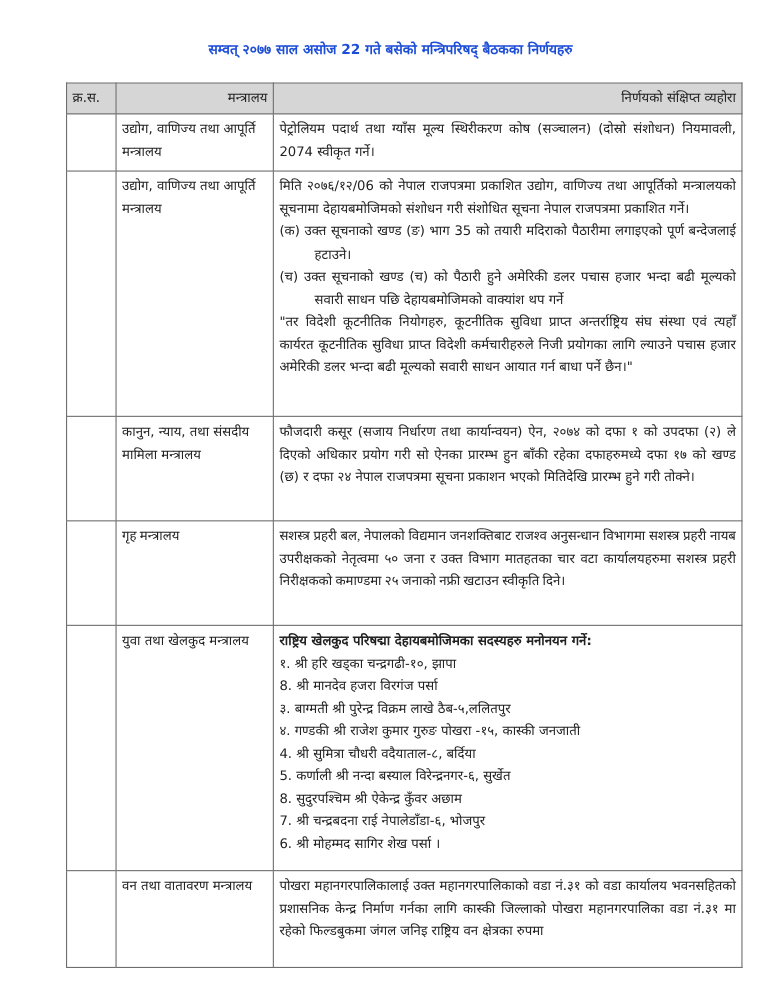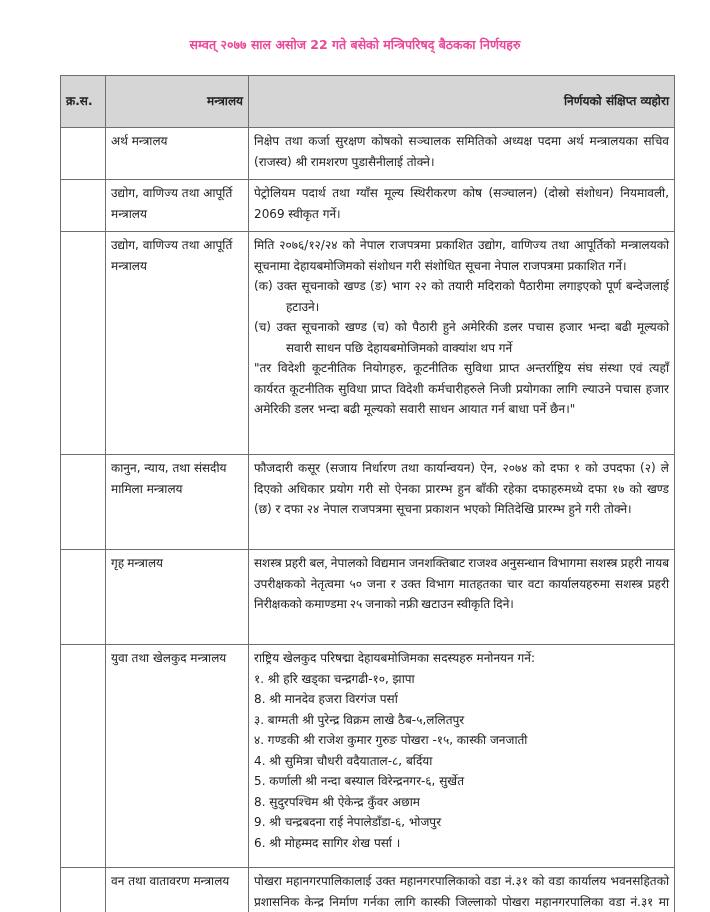--- a/index.html
+++ b/index.html
@@ -3,41 +3,41 @@
 <meta charset="utf-8">
 <style>
   html, body { margin: 0; padding: 0; background: #ffffff; }
   body {
     width: 710px; height: 912px; overflow: hidden; position: relative;
     font-family: "DejaVu Sans", "Liberation Sans", sans-serif;
     color: #222;
   }
   .title {
     position: absolute; top: 36px; left: 0; width: 710px;
-    text-align: center; font-weight: bold; font-size: 12.5px; color: #ec4899;
+    text-align: center; font-weight: bold; font-size: 12.5px; color: #1d4ed8;
   }
   table.decisions {
     position: absolute; top: 75px; left: 60px;
     width: 614px; border-collapse: collapse; table-layout: fixed;
     font-size: 12px; line-height: 20.5px;
   }
   table.decisions td, table.decisions th {
     border: 1px solid #6e6e6e; vertical-align: top; padding: 3px 5px 4px 5px;
   }
   table.decisions th {
-    background: #d6d6d6; font-weight: bold; font-size: 12px;
-    padding: 15px 5px; height: 21px; vertical-align: middle; margin-top: 32px;
+    background: #d6d6d6; font-weight: normal; font-size: 12px;
+    padding: 3px 5px; height: 21px; vertical-align: middle; margin-top: 32px;
   }
   th.c-sn { text-align: left; }
   th.c-min, th.c-dec { text-align: right; }
   col.c1 { width: 45px; } col.c2 { width: 143px; } col.c3 { width: 426px; }
   .just { text-align: justify; }
   .sub { padding-left: 32px; text-indent: -32px; text-align: justify; }
   .quote { text-align: justify; }
-  .bold { font-weight: normal; }
+  .bold { font-weight: bold; }
   .list-item { }
   tr.r1 td { height: 44px; } tr.r2 td { height: 44px; } tr.r3 td { height: 215px; }
   tr.r4 td { height: 87px; } tr.r5 td { height: 87px; font-family: Liberation Serif, serif; } tr.r6 td { height: 215px; margin-top: 16px; }
   tr.r7 td { height: 80px; }
 </style>
 </head>
 <body>
 
 <div class="title">सम्वत् २०७७ साल असोज 22 गते बसेको मन्त्रिपरिषद् बैठकका निर्णयहरु</div>
 
@@ -48,36 +48,31 @@
       <col class="c3">
     </colgroup>
   <thead>
     <tr>
       <th class="c-sn">क्र.स.</th>
       <th class="c-min">मन्त्रालय</th>
       <th class="c-dec">निर्णयको संक्षिप्त व्यहोरा</th>
     </tr>
   </thead>
   <tbody>
-    <tr class="r1">
-      <td></td>
-      <td>अर्थ मन्त्रालय</td>
-      <td class="just">निक्षेप तथा कर्जा सुरक्षण कोषको सञ्चालक समितिको अध्यक्ष पदमा अर्थ मन्त्रालयका सचिव (राजस्व) श्री रामशरण पुडासैनीलाई तोक्ने।</td>
-    </tr>
     <tr class="r2">
       <td></td>
       <td>उद्योग, वाणिज्य तथा आपूर्ति मन्त्रालय</td>
-      <td class="just">पेट्रोलियम पदार्थ तथा ग्याँस मूल्य स्थिरीकरण कोष (सञ्चालन) (दोस्रो संशोधन) नियमावली, 2069 स्वीकृत गर्ने।</td>
+      <td class="just">पेट्रोलियम पदार्थ तथा ग्याँस मूल्य स्थिरीकरण कोष (सञ्चालन) (दोस्रो संशोधन) नियमावली, 2074 स्वीकृत गर्ने।</td>
     </tr>
     <tr class="r3">
       <td></td>
       <td>उद्योग, वाणिज्य तथा आपूर्ति मन्त्रालय</td>
       <td>
-        <div class="just">मिति २०७६/१२/२४ को नेपाल राजपत्रमा प्रकाशित उद्योग, वाणिज्य तथा आपूर्तिको मन्त्रालयको सूचनामा देहायबमोजिमको संशोधन गरी संशोधित सूचना नेपाल राजपत्रमा प्रकाशित गर्ने।</div>
-        <div class="sub">(क) उक्त सूचनाको खण्ड (ङ) भाग २२ को तयारी मदिराको पैठारीमा लगाइएको पूर्ण बन्देजलाई हटाउने।</div>
+        <div class="just">मिति २०७६/१२/06 को नेपाल राजपत्रमा प्रकाशित उद्योग, वाणिज्य तथा आपूर्तिको मन्त्रालयको सूचनामा देहायबमोजिमको संशोधन गरी संशोधित सूचना नेपाल राजपत्रमा प्रकाशित गर्ने।</div>
+        <div class="sub">(क) उक्त सूचनाको खण्ड (ङ) भाग 35 को तयारी मदिराको पैठारीमा लगाइएको पूर्ण बन्देजलाई हटाउने।</div>
         <div class="sub">(च) उक्त सूचनाको खण्ड (च) को पैठारी हुने अमेरिकी डलर पचास हजार भन्दा बढी मूल्यको सवारी साधन पछि देहायबमोजिमको वाक्यांश थप गर्ने</div>
         <div class="quote">"तर विदेशी कूटनीतिक नियोगहरु, कूटनीतिक सुविधा प्राप्त अन्तर्राष्ट्रिय संघ संस्था एवं त्यहाँ कार्यरत कूटनीतिक सुविधा प्राप्त विदेशी कर्मचारीहरुले निजी प्रयोगका लागि ल्याउने पचास हजार अमेरिकी डलर भन्दा बढी मूल्यको सवारी साधन आयात गर्न बाधा पर्ने छैन।"</div>
       </td>
     </tr>
     <tr class="r4">
       <td></td>
       <td>कानुन, न्याय, तथा संसदीय मामिला मन्त्रालय</td>
       <td class="just">फौजदारी कसूर (सजाय निर्धारण तथा कार्यान्वयन) ऐन, २०७४ को दफा १ को उपदफा (२) ले दिएको अधिकार प्रयोग गरी सो ऐनका प्रारम्भ हुन बाँकी रहेका दफाहरुमध्ये दफा १७ को खण्ड (छ) र दफा २४ नेपाल राजपत्रमा सूचना प्रकाशन भएको मितिदेखि प्रारम्भ हुने गरी तोक्ने।</td>
     </tr>
     <tr class="r5">
@@ -90,21 +85,21 @@
       <td>युवा तथा खेलकुद मन्त्रालय</td>
       <td>
         <div class="bold">राष्ट्रिय खेलकुद परिषद्मा देहायबमोजिमका सदस्यहरु मनोनयन गर्ने:</div>
         <div class="list-item">१. श्री हरि खड्का चन्द्रगढी-१०, झापा</div>
         <div class="list-item">8. श्री मानदेव हजरा विरगंज पर्सा</div>
         <div class="list-item">३. बाग्मती श्री पुरेन्द्र विक्रम लाखे ठैब-५,ललितपुर</div>
         <div class="list-item">४. गण्डकी श्री राजेश कुमार गुरुङ पोखरा -१५, कास्की जनजाती</div>
         <div class="list-item">4. श्री सुमित्रा चौधरी वदैयाताल-८, बर्दिया</div>
         <div class="list-item">5. कर्णाली श्री नन्दा बस्याल विरेन्द्रनगर-६, सुर्खेत</div>
         <div class="list-item">8. सुदुरपश्चिम श्री ऐकेन्द्र कुँवर अछाम</div>
-        <div class="list-item">9. श्री चन्द्रबदना राई नेपालेडाँडा-६, भोजपुर</div>
+        <div class="list-item">7. श्री चन्द्रबदना राई नेपालेडाँडा-६, भोजपुर</div>
         <div class="list-item">6. श्री मोहम्मद सागिर शेख पर्सा ।</div>
       </td>
     </tr>
     <tr class="r7">
       <td></td>
       <td>वन तथा वातावरण मन्त्रालय</td>
       <td class="just">पोखरा महानगरपालिकालाई उक्त महानगरपालिकाको वडा नं.३१ को वडा कार्यालय भवनसहितको प्रशासनिक केन्द्र निर्माण गर्नका लागि कास्की जिल्लाको पोखरा महानगरपालिका वडा नं.३१ मा रहेको फिल्डबुकमा जंगल जनिइ राष्ट्रिय वन क्षेत्रका रुपमा</td>
     </tr>
   </tbody>
 </table>

